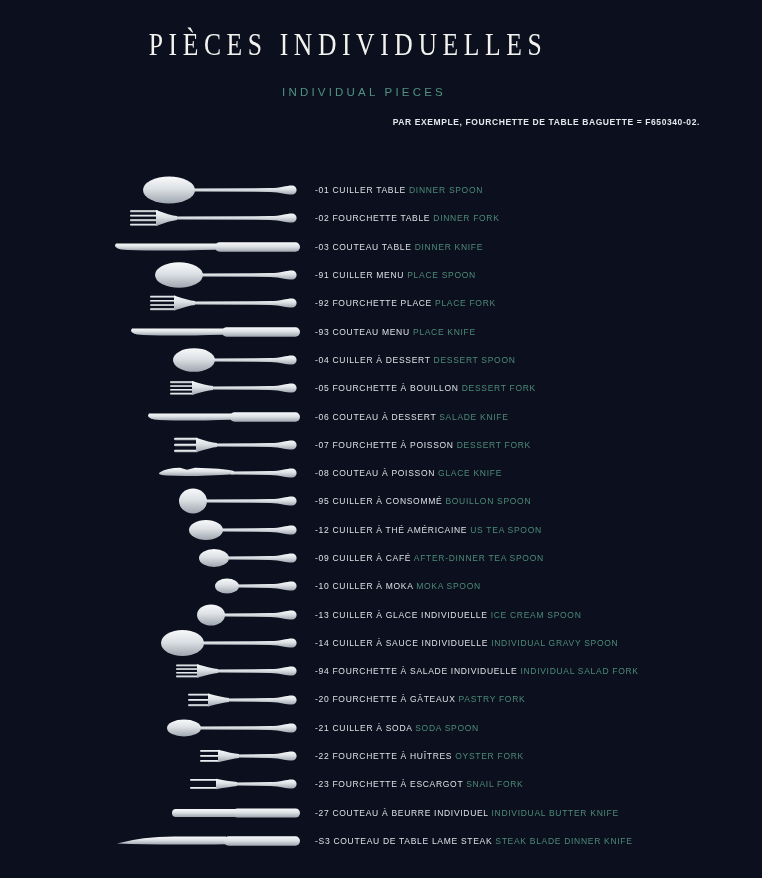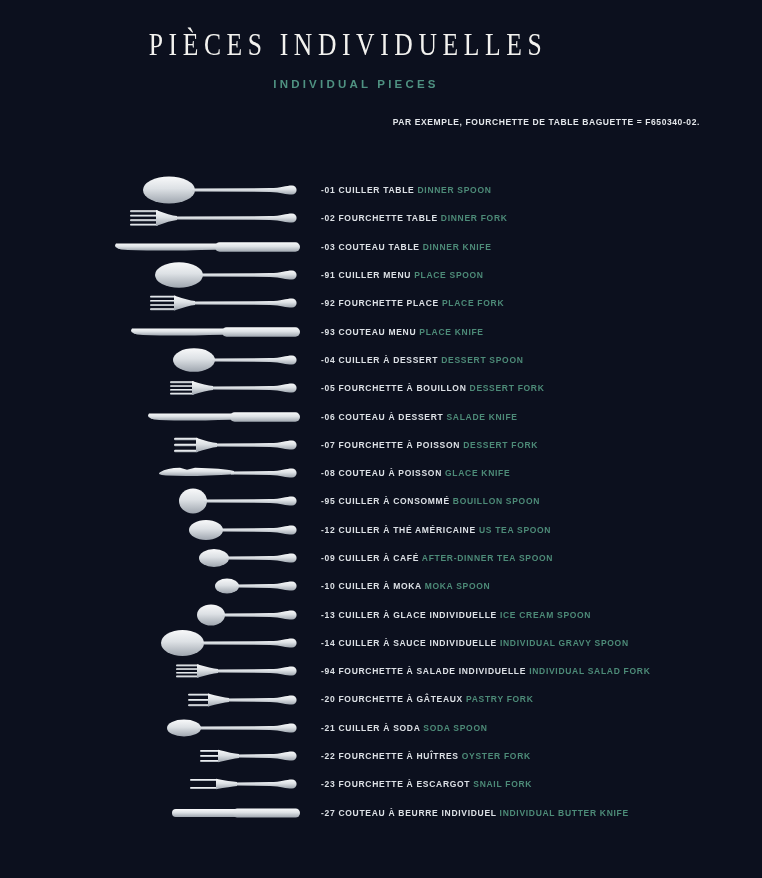--- a/index.html
+++ b/index.html
@@ -12,35 +12,35 @@
   .page{position:relative;width:762px;height:658px;background:var(--bg);}
   .defs{position:absolute;width:0;height:0;}
   .title{
     position:absolute;top:26px;left:0;width:696px;margin:0;
     text-align:center;font-family:"Liberation Serif",serif;font-weight:400;
     color:var(--title);font-size:32px;letter-spacing:7px;
     transform:scaleX(0.8);transform-origin:50% 50%;
     white-space:nowrap;
   }
   .subtitle{
-    position:absolute;top:70px;left:0;width:696px;margin:8px;
-    text-align:center;font-weight:700;color:var(--accent);
+    position:absolute;top:70px;left:0;width:696px;margin:16px;
+    text-align:center;font-weight:400;color:var(--accent);
     font-size:11.5px;letter-spacing:3.2px;white-space:nowrap;
   }
   .note{
     position:absolute;top:117px;left:0;width:700px;margin:0;
     text-align:right;color:#e3e6ea;font-size:8.5px;font-weight:700;
     letter-spacing:0.6px;white-space:nowrap;
   }
   .list{position:absolute;top:176px;left:0;width:762px;}
   .row{display:flex;align-items:center;height:28.3px;}
   .art{width:300px;display:flex;justify-content:flex-end;align-items:center;}
   .art svg{display:block;}
   .label{
-    margin-left:21px;font-size:8.5px;font-weight:700;letter-spacing:0.7px;
+    margin-left:15px;font-size:8.5px;font-weight:400;letter-spacing:0.7px;
     white-space:nowrap;color:var(--text);
   }
   .label .en{color:var(--accent-dark);}
 </style>
 </head>
 <body style="--bg: #0c101e; --accent: #4f9282; --accent-dark: #4d8b78; --text: #dce0e5;">
 
 <div class="page">
   <svg class="defs" aria-hidden="true">
     <defs>
@@ -353,15 +353,26 @@
           <span>
             <svg width="128" height="30" viewBox="0 0 128 30" aria-hidden="true">
               <rect x="0" y="11.1" width="69" height="7.8" rx="3.9" fill="url(#silverGrad)"></rect>
               <rect x="61" y="10.5" width="67" height="9" rx="4.4" fill="url(#silverGrad)"></rect>
             </svg>
           </span>
         </div>
       <div class="label"><span class="code">-27</span> <span class="fr">COUTEAU À BEURRE INDIVIDUEL</span> <span class="en">INDIVIDUAL BUTTER KNIFE</span></div>
     </div>
 
+    <div class="row">
+      <div class="art">
+          <span>
+            <svg width="185" height="30" viewBox="0 0 185 30" aria-hidden="true">
+              <path d="M 2 17.6 Q 28 10.2 62 10.5 L 111 10.5 L 111 18.2 Q 44 19.2 2 17.6 Z" fill="url(#silverGrad)"></path>
+              <rect x="109" y="10.3" width="76" height="9.4" rx="4.6" fill="url(#silverGrad)"></rect>
+            </svg>
+          </span>
+        </div>
+      <div class="label"><span class="code">-S3</span> <span class="fr">COUTEAU DE TABLE LAME STEAK</span> <span class="en">STEAK BLADE DINNER KNIFE</span></div>
+    </div>
   </div>
 
 </div>
 
 </body></html>

